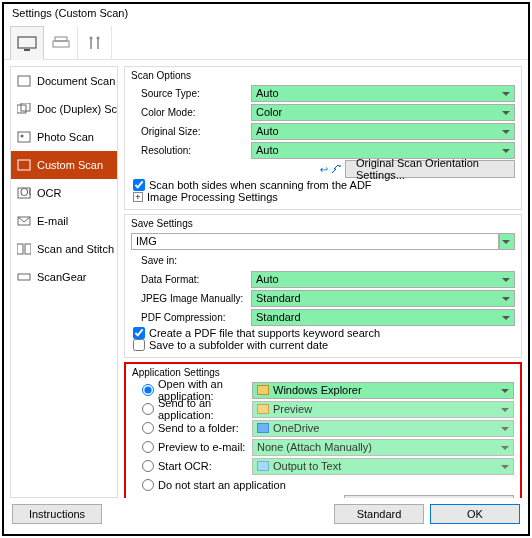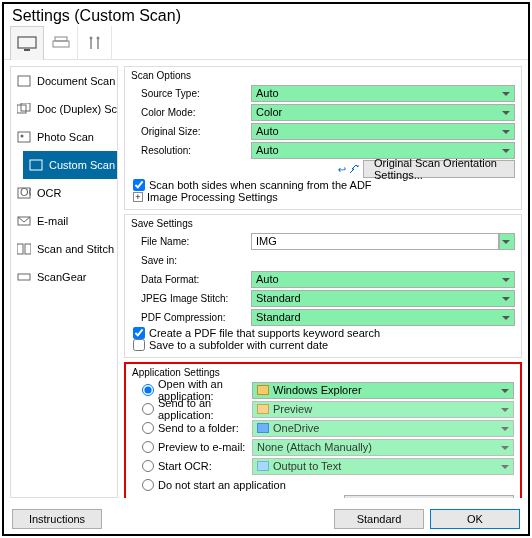--- a/index.html
+++ b/index.html
@@ -1,46 +1,46 @@
 <!DOCTYPE html>
 <html><head>
 <meta charset="utf-8">
 <style>
 * { box-sizing: border-box; margin: 0; padding: 0; font-family: "Segoe UI", Tahoma, sans-serif; font-size: 11px; }
 body { background: #fff; width: 532px; height: 538px; position: relative; }
 .window { border: 2px solid #000; width: 528px; height: 534px; margin: 2px; background: #fff; display: flex; flex-direction: column; }
-.titlebar { height: 22px; padding: 3px 8px; font-size: 16px; background: #fff; }
+.titlebar { height: 22px; padding: 3px 8px; font-size: 11px; background: #fff; }
 .toolbar { height: 34px; border-bottom: 1px solid #e0e0e0; display: flex; padding: 0 6px; }
 .toolbar .tab { width: 34px; height: 34px; display: flex; align-items: center; justify-content: center; border-right: 1px solid #e5e5e5; }
 .toolbar .tab:first-child { background: #f5f5f5; border: 1px solid #d0d0d0; border-bottom: none; }
 .main { flex: 1; display: flex; padding: 6px; gap: 6px; overflow: hidden; }
 .sidebar { width: 108px; border: 1px solid #ddd; display: flex; flex-direction: column; }
 .side-item { height: 28px; display: flex; align-items: center; padding: 0 6px; gap: 6px; cursor: pointer; font-size: 10px; white-space: nowrap; overflow: hidden; text-overflow: ellipsis; }
-.side-item.active { background: #0369a1; color: #fff; margin-left: 12px; }
+.side-item.active { background: #c2410c; color: #fff; }
 .side-icon { width: 14px; height: 12px; display: inline-block; flex: 0 0 14px; }
 .content { flex: 1; overflow: hidden; display: flex; flex-direction: column; gap: 4px; }
 .group { border: 1px solid #ddd; padding: 3px 6px 6px 6px; }
 .group-title { font-size: 10px; margin-bottom: 3px; }
 .row { display: flex; align-items: center; height: 18px; margin: 1px 0; }
 .row .lbl { width: 120px; padding-left: 10px; font-size: 10px; }
 .row .ctl { flex: 1; }
 select.fake, .combo { width: 100%; height: 17px; border: 1px solid #adadad; background: #86efac; font-size: 10px; padding: 0 4px; appearance: none; position: relative; display: flex; align-items: center; }
 .combo::after { content: ""; position: absolute; right: 4px; top: 6px; border-left: 4px solid transparent; border-right: 4px solid transparent; border-top: 4px solid #555; }
 .combo .folder { width: 12px; height: 10px; background: #f5c96e; border: 1px solid #c09020; margin-right: 4px; display:inline-block; }
 .btn { height: 18px; border: 1px solid #adadad; background: #e7e7e7; font-size: 10px; padding: 0 10px; display: inline-flex; align-items: center; justify-content: center; cursor: pointer; }
 .checkbox { display: flex; align-items: flex-end; gap: 4px; padding-left: 2px; font-size: 10px; }
 .checkbox input { width: 12px; height: 12px; }
 .radio { display: flex; align-items: center; gap: 4px; font-size: 10px; }
 .radio input { width: 12px; height: 12px; }
 .expander { display: flex; align-items: center; gap: 4px; padding-left: 2px; font-size: 10px; }
 .expander .plus { width: 10px; height: 10px; border: 1px solid #888; text-align: center; line-height: 8px; font-size: 9px; }
 .reset-row { display: flex; justify-content: flex-end; align-items: center; gap: 4px; }
 .reset-icon { color: #0066cc; font-size: 10px; }
 .highlight { border: 2px solid #e00000 !important; }
-.footer { height: 30px; display: flex; align-items: center; padding: 0 8px; gap: 6px; }
+.footer { height: 30px; display: flex; align-items: flex-start; padding: 0 8px; gap: 6px; }
 .footer .spacer { flex: 1; }
 .footer .fbtn { width: 90px; height: 20px; border: 1px solid #adadad; background: #e7e7e7; font-size: 10px; display: flex; align-items: center; justify-content: center; }
 .footer .fbtn.primary { border: 1px solid #0078d7; }
 input[type=text].fake { width: 100%; height: 17px; border: 1px solid #adadad; background: #fff; font-size: 11px; padding: 0 4px; }
 </style>
 </head>
 <body>
 
 <div class="window">
   <div class="titlebar">Settings (Custom Scan)</div>
@@ -158,56 +158,55 @@
             <div class="ctl">
               <div class="combo">
                 <span>Auto</span>
               </div>
             </div>
           </div>
         <div class="row reset-row">
           <span class="reset-icon">↩ <svg width="10" height="10" style="vertical-align:-1px">
                 <path d="M1 9 L5 5 L3 5 L7 1 L9 3 L9 1" stroke="#06c" fill="none"></path>
               </svg></span>
-          <div class="btn" style="width:152px">
+          <div class="btn" style="width:170px">
               <span>Original Scan Orientation Settings...</span>
             </div>
         </div>
         <div class="checkbox">
             <input type="checkbox" checked="" style="">
             <span>Scan both sides when scanning from the ADF</span>
           </div>
         <div class="expander">
             <span class="plus">+</span>
             <span>Image Processing Settings</span>
           </div>
       </div>
 
       <div class="group">
         <div class="group-title">Save Settings</div>
         <div class="row">
-            <div class="lbl">File Name:</div>
             <div class="ctl" style="display:flex;gap:0">
               <input type="text" class="fake" style="flex: 1 1 0%;" value="IMG">
               <div class="combo" style="width:16px"></div>
             </div>
           </div>
         <div class="row">
             <div class="lbl">Save in:</div>
           </div>
         <div class="row">
             <div class="lbl">Data Format:</div>
             <div class="ctl">
               <div class="combo">
                 <span>Auto</span>
               </div>
             </div>
           </div>
         <div class="row">
-            <div class="lbl">JPEG Image Stitch:</div>
+            <div class="lbl">JPEG Image Manually:</div>
             <div class="ctl">
               <div class="combo">
                 <span>Standard</span>
               </div>
             </div>
           </div>
         <div class="row">
             <div class="lbl">PDF Compression:</div>
             <div class="ctl">
               <div class="combo">

